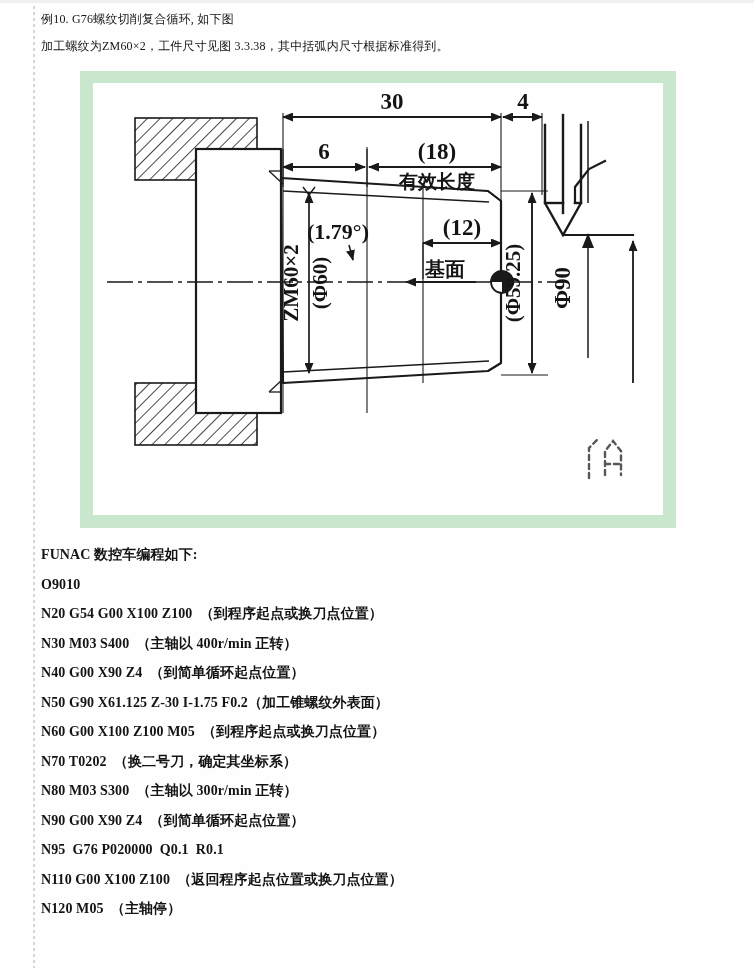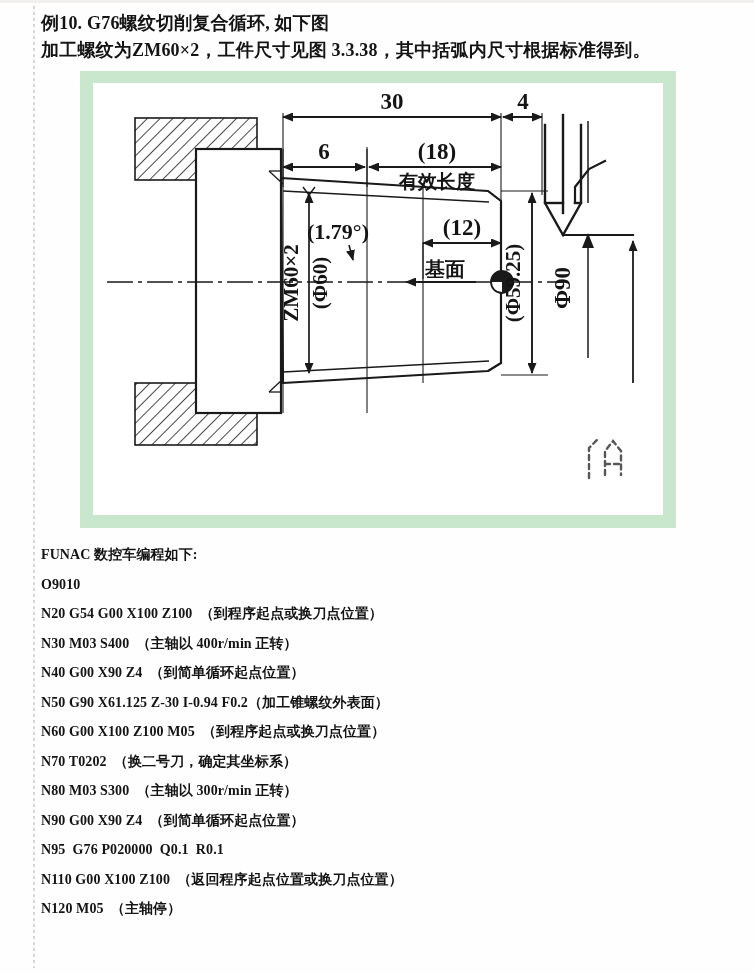--- a/index.html
+++ b/index.html
@@ -34,22 +34,22 @@
     width: 2px; height: 962px;
     background-image: linear-gradient(to bottom, #c9c9c9 0 3px, rgba(0,0,0,0) 3px 6px);
     background-size: 2px 6px;
     opacity: .75;
   }
 
   
   .headline {
     position: absolute;
     left: 41px;
-    font-size: 18px;
-    font-weight: 700;
+    font-size: 12px;
+    font-weight: 400;
     letter-spacing: .2px;
     white-space: nowrap;
     color: #141414;
   }
   #hl1 { top: 11px; }
   #hl2 { top: 38px; }
 
   
   #figure-frame {
     position: absolute;
@@ -243,21 +243,21 @@
     </div>
   </div>
 
   <div id="code">
     <div class="code-line">FUNAC 数控车编程如下:</div>
     <div id="code-lines">
         <div class="code-line">O9010</div>
         <div class="code-line">N20 G54 G00 X100 Z100  （到程序起点或换刀点位置）</div>
         <div class="code-line">N30 M03 S400  （主轴以 400r/min 正转）</div>
         <div class="code-line">N40 G00 X90 Z4  （到简单循环起点位置）</div>
-        <div class="code-line">N50 G90 X61.125 Z-30 I-0.94 F0.2（加工锥螺纹外表面）</div>
+        <div class="code-line">N50 G90 X61.125 Z-30 I-1.75 F0.2（加工锥螺纹外表面）</div>
         <div class="code-line">N60 G00 X100 Z100 M05  （到程序起点或换刀点位置）</div>
         <div class="code-line">N70 T0202  （换二号刀，确定其坐标系）</div>
         <div class="code-line">N80 M03 S300  （主轴以 300r/min 正转）</div>
         <div class="code-line">N90 G00 X90 Z4  （到简单循环起点位置）</div>
         <div class="code-line">N95  G76 P020000  Q0.1  R0.1</div>
         <div class="code-line">N110 G00 X100 Z100  （返回程序起点位置或换刀点位置）</div>
         <div class="code-line">N120 M05  （主轴停）</div>
       </div>
   </div>
 

